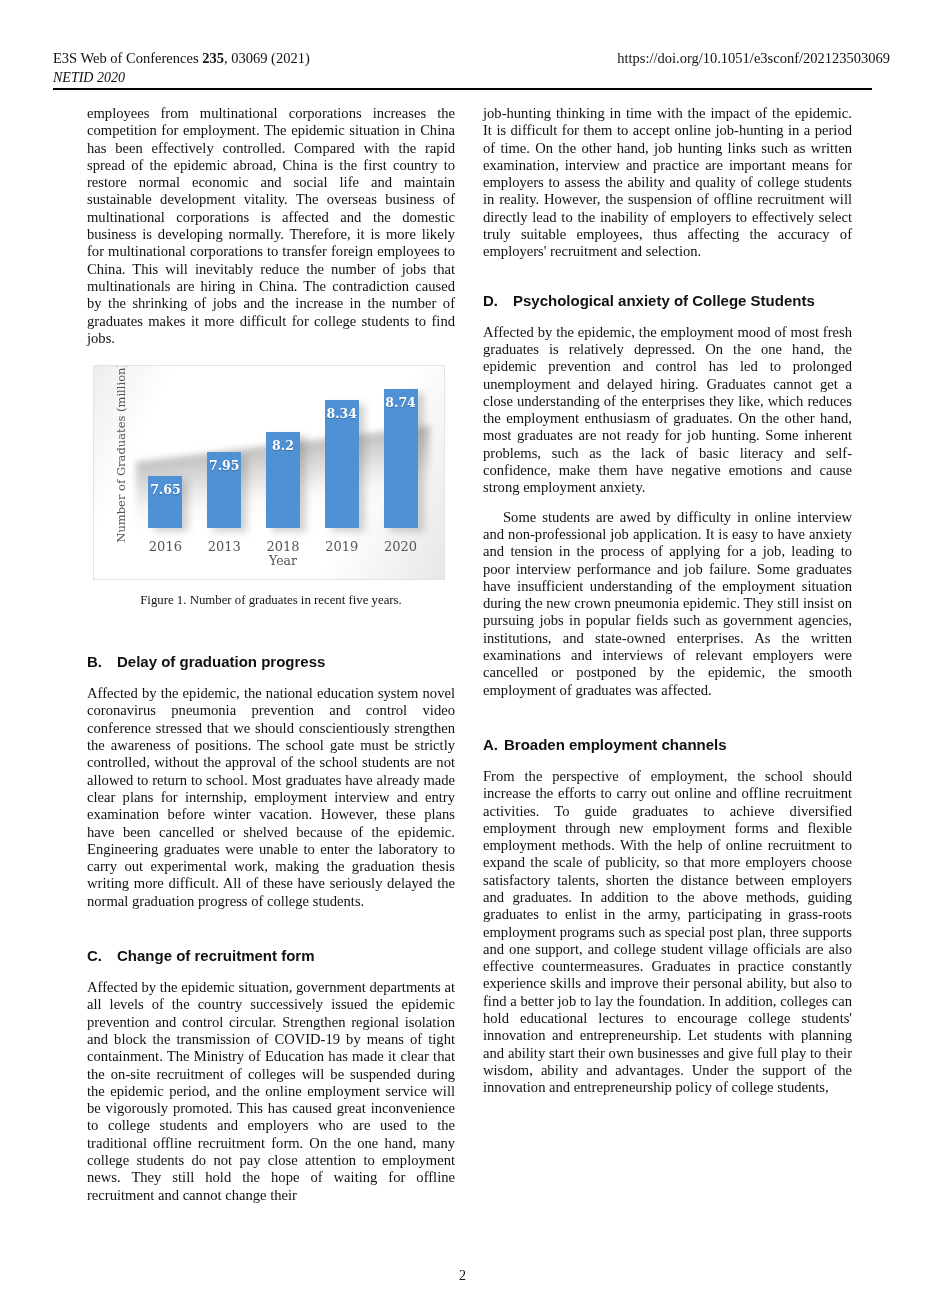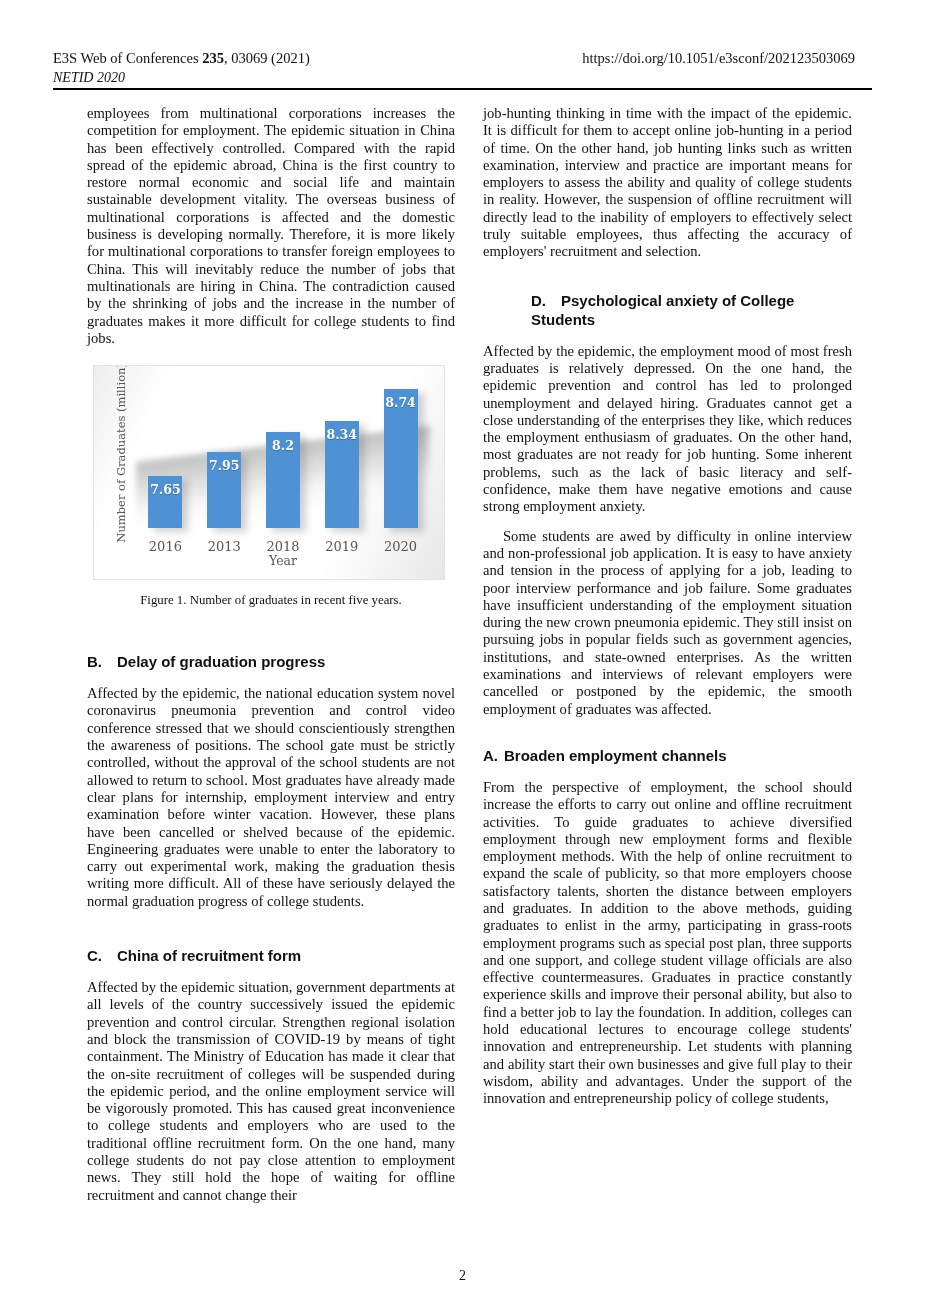--- a/index.html
+++ b/index.html
@@ -5,21 +5,21 @@
   html,body{margin:0;padding:0;background:#ffffff;}
   .page{
     position:relative;
     width:925px;height:1309px;
     background:#ffffff;
     font-family:"Liberation Serif", serif;
     color:#111;
     overflow:hidden;
   }
   
-  .header{position:absolute;left:53px;right:70px;top:50px;font-size:14.5px;}
+  .header{position:absolute;left:53px;right:35px;top:50px;font-size:14.5px;}
   .header-row{display:flex;justify-content:space-between;align-items:flex-start;}
   .journal b{font-weight:bold;}
   .doi{font-size:14.5px;}
   .conf{font-style:italic;font-size:14px;margin-top:3px;}
   .rule{position:absolute;left:53px;right:53px;top:88px;border-top:2px solid #000;}
   
   .col{position:absolute;top:105px;font-size:14.6px;line-height:17.3px;text-align:justify;}
   .col-left{left:87px;width:368px;}
   .col-right{left:483px;width:369px;}
   .para{margin:0;}
@@ -29,21 +29,21 @@
     font-weight:bold;font-size:15px;line-height:19px;
     text-align:left;margin:0;
   }
   .subhead .lbl{display:inline-block;min-width:30px;}
   .subhead.tight .lbl{min-width:0;margin-right:6px;}
   .mainhead{
     font-family:"Liberation Sans", sans-serif;
     font-weight:bold;font-size:17.5px;line-height:22px;
     font-variant:small-caps;text-align:left;margin:0;letter-spacing:0.3px;
   } .sp14{margin-top:14px;} .sp12{margin-top:12px;}
-  .sp30{margin-top:30px;margin-left:48px;} .sp34{margin-top:28px;} .sp36{margin-top:36px;}
+  .sp30{margin-top:30px;} .sp34{margin-top:36px;} .sp36{margin-top:36px;}
   .sp40{margin-top:40px;} .sp44{margin-top:44px;}
   
   .figure{
     position:relative;margin-top:18px;margin-left:6px;
     width:350px;height:213px;
     border:1px solid #e3e3e3;
     background:
       linear-gradient(115deg, #ededed 0%, #ffffff 18%, #ffffff 72%, #e7e7e7 100%);
     overflow:hidden;
   }
@@ -122,21 +122,21 @@
         <div class="bars" id="bars">
             <div class="bar" style="height: 52px; background: rgb(78, 145, 213);">
               <div class="bar-label" style="color: rgb(255, 255, 255);">7.65</div>
             </div>
             <div class="bar" style="height: 76px; background: rgb(78, 145, 213);">
               <div class="bar-label" style="color: rgb(255, 255, 255);">7.95</div>
             </div>
             <div class="bar" style="height: 96px; background: rgb(78, 145, 213);">
               <div class="bar-label" style="color: rgb(255, 255, 255);">8.2</div>
             </div>
-            <div class="bar" style="height: 107px; background: rgb(78, 145, 213);">
+            <div class="bar" style="height: 128px; background: rgb(78, 145, 213);">
               <div class="bar-label" style="color: rgb(255, 255, 255);">8.34</div>
             </div>
             <div class="bar" style="height: 139px; background: rgb(78, 145, 213);">
               <div class="bar-label" style="color: rgb(255, 255, 255);">8.74</div>
             </div>
           </div>
       </div>
       <div class="ticks" id="ticks">
           <div class="tick" style="color: rgb(85, 85, 85);">2016</div>
           <div class="tick" style="color: rgb(85, 85, 85);">2013</div>
@@ -144,21 +144,21 @@
           <div class="tick" style="color: rgb(85, 85, 85);">2019</div>
           <div class="tick" style="color: rgb(85, 85, 85);">2020</div>
         </div>
       <div class="xlabel">Year</div>
     </div>
     <div class="caption">Figure 1. Number of graduates in recent five years.</div>
 
     <h3 class="subhead sp44"><span class="lbl">B.</span><span>Delay of graduation progress</span></h3>
     <p class="para sp14">Affected by the epidemic, the national education system novel coronavirus pneumonia prevention and control video conference stressed that we should conscientiously strengthen the awareness of positions. The school gate must be strictly controlled, without the approval of the school students are not allowed to return to school. Most graduates have already made clear plans for internship, employment interview and entry examination before winter vacation. However, these plans have been cancelled or shelved because of the epidemic. Engineering graduates were unable to enter the laboratory to carry out experimental work, making the graduation thesis writing more difficult. All of these have seriously delayed the normal graduation progress of college students.</p>
 
-    <h3 class="subhead sp36"><span class="lbl">C.</span><span>China of recruitment form</span></h3>
+    <h3 class="subhead sp36"><span class="lbl">C.</span><span>Change of recruitment form</span></h3>
     <p class="para sp14">Affected by the epidemic situation, government departments at all levels of the country successively issued the epidemic prevention and control circular. Strengthen regional isolation and block the transmission of COVID-19 by means of tight containment. The Ministry of Education has made it clear that the on-site recruitment of colleges will be suspended during the epidemic period, and the online employment service will be vigorously promoted. This has caused great inconvenience to college students and employers who are used to the traditional offline recruitment form. On the one hand, many college students do not pay close attention to employment news. They still hold the hope of waiting for offline recruitment and cannot change their</p>
   </div>
 
   <div class="col col-right">
     <p class="para">job-hunting thinking in time with the impact of the epidemic. It is difficult for them to accept online job-hunting in a period of time. On the other hand, job hunting links such as written examination, interview and practice are important means for employers to assess the ability and quality of college students in reality. However, the suspension of offline recruitment will directly lead to the inability of employers to effectively select truly suitable employees, thus affecting the accuracy of employers' recruitment and selection.</p>
 
     <h3 class="subhead sp30"><span class="lbl">D.</span><span>Psychological anxiety of College Students</span></h3>
     <p class="para sp14">Affected by the epidemic, the employment mood of most fresh graduates is relatively depressed. On the one hand, the epidemic prevention and control has led to prolonged unemployment and delayed hiring. Graduates cannot get a close understanding of the enterprises they like, which reduces the employment enthusiasm of graduates. On the other hand, most graduates are not ready for job hunting. Some inherent problems, such as the lack of basic literacy and self-confidence, make them have negative emotions and cause strong employment anxiety.</p>
     <p class="para sp12 indent-first">Some students are awed by difficulty in online interview and non-professional job application. It is easy to have anxiety and tension in the process of applying for a job, leading to poor interview performance and job failure. Some graduates have insufficient understanding of the employment situation during the new crown pneumonia epidemic. They still insist on pursuing jobs in popular fields such as government agencies, institutions, and state-owned enterprises. As the written examinations and interviews of relevant employers were cancelled or postponed by the epidemic, the smooth employment of graduates was affected.</p>
 

